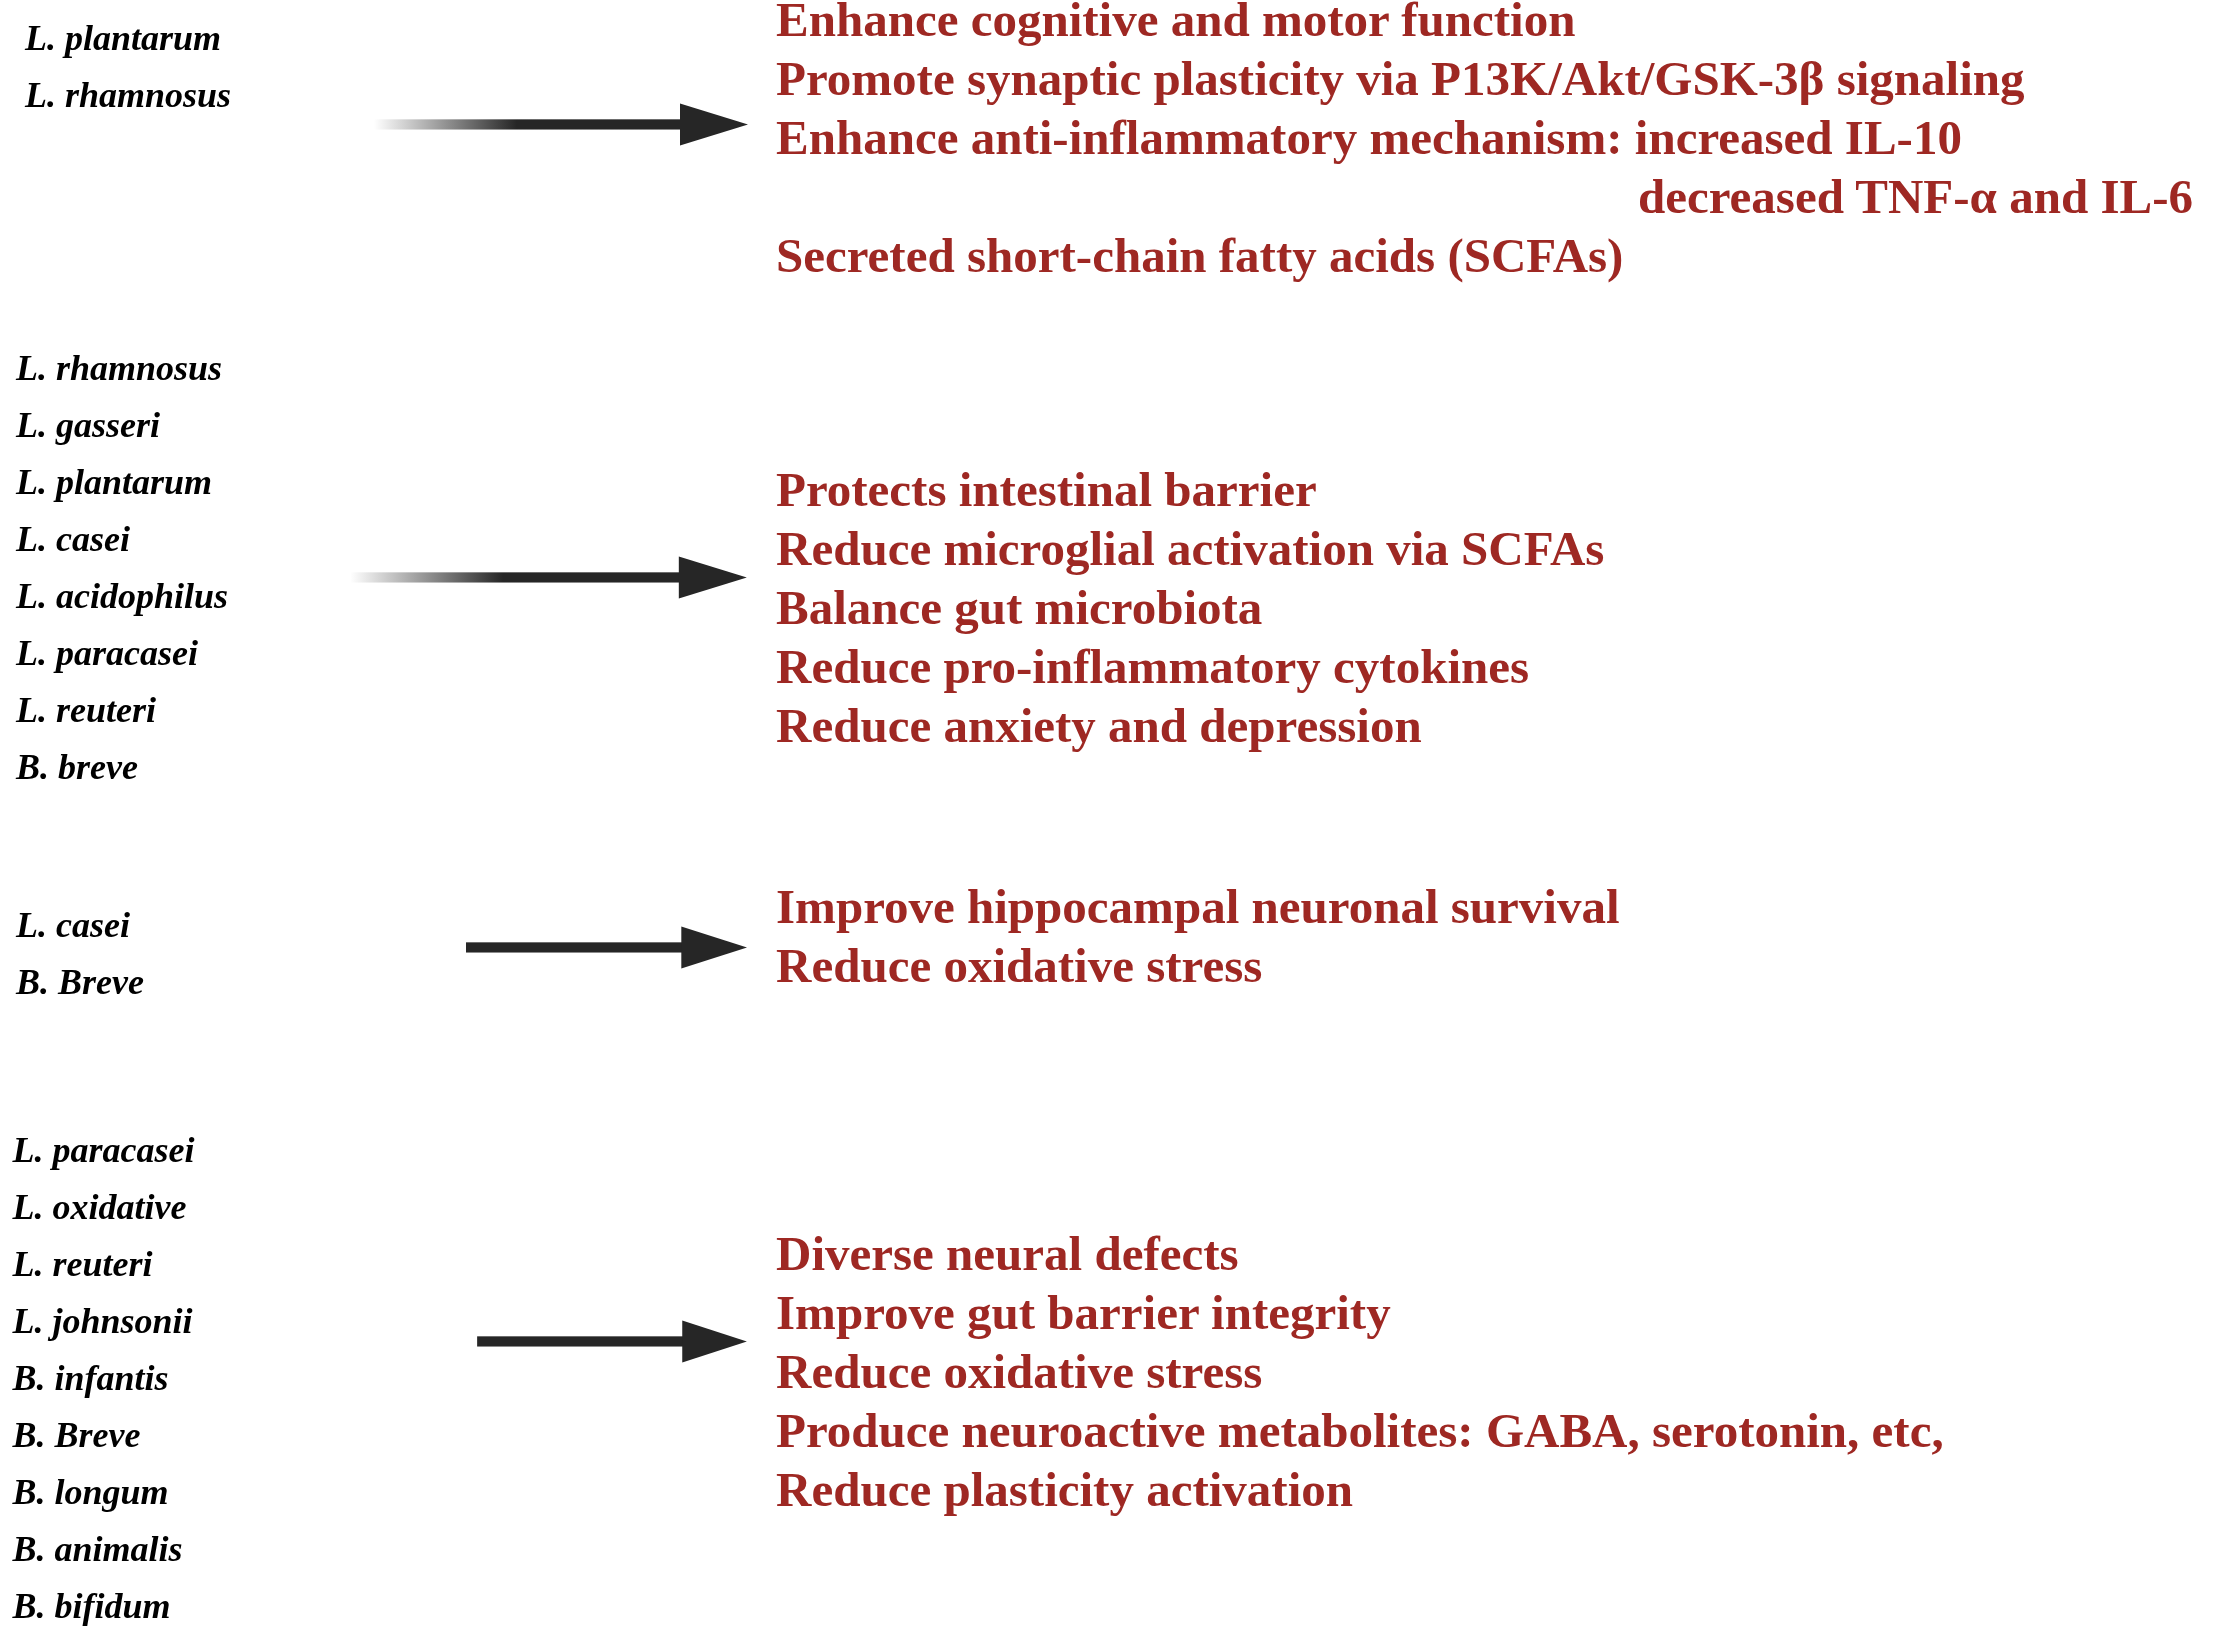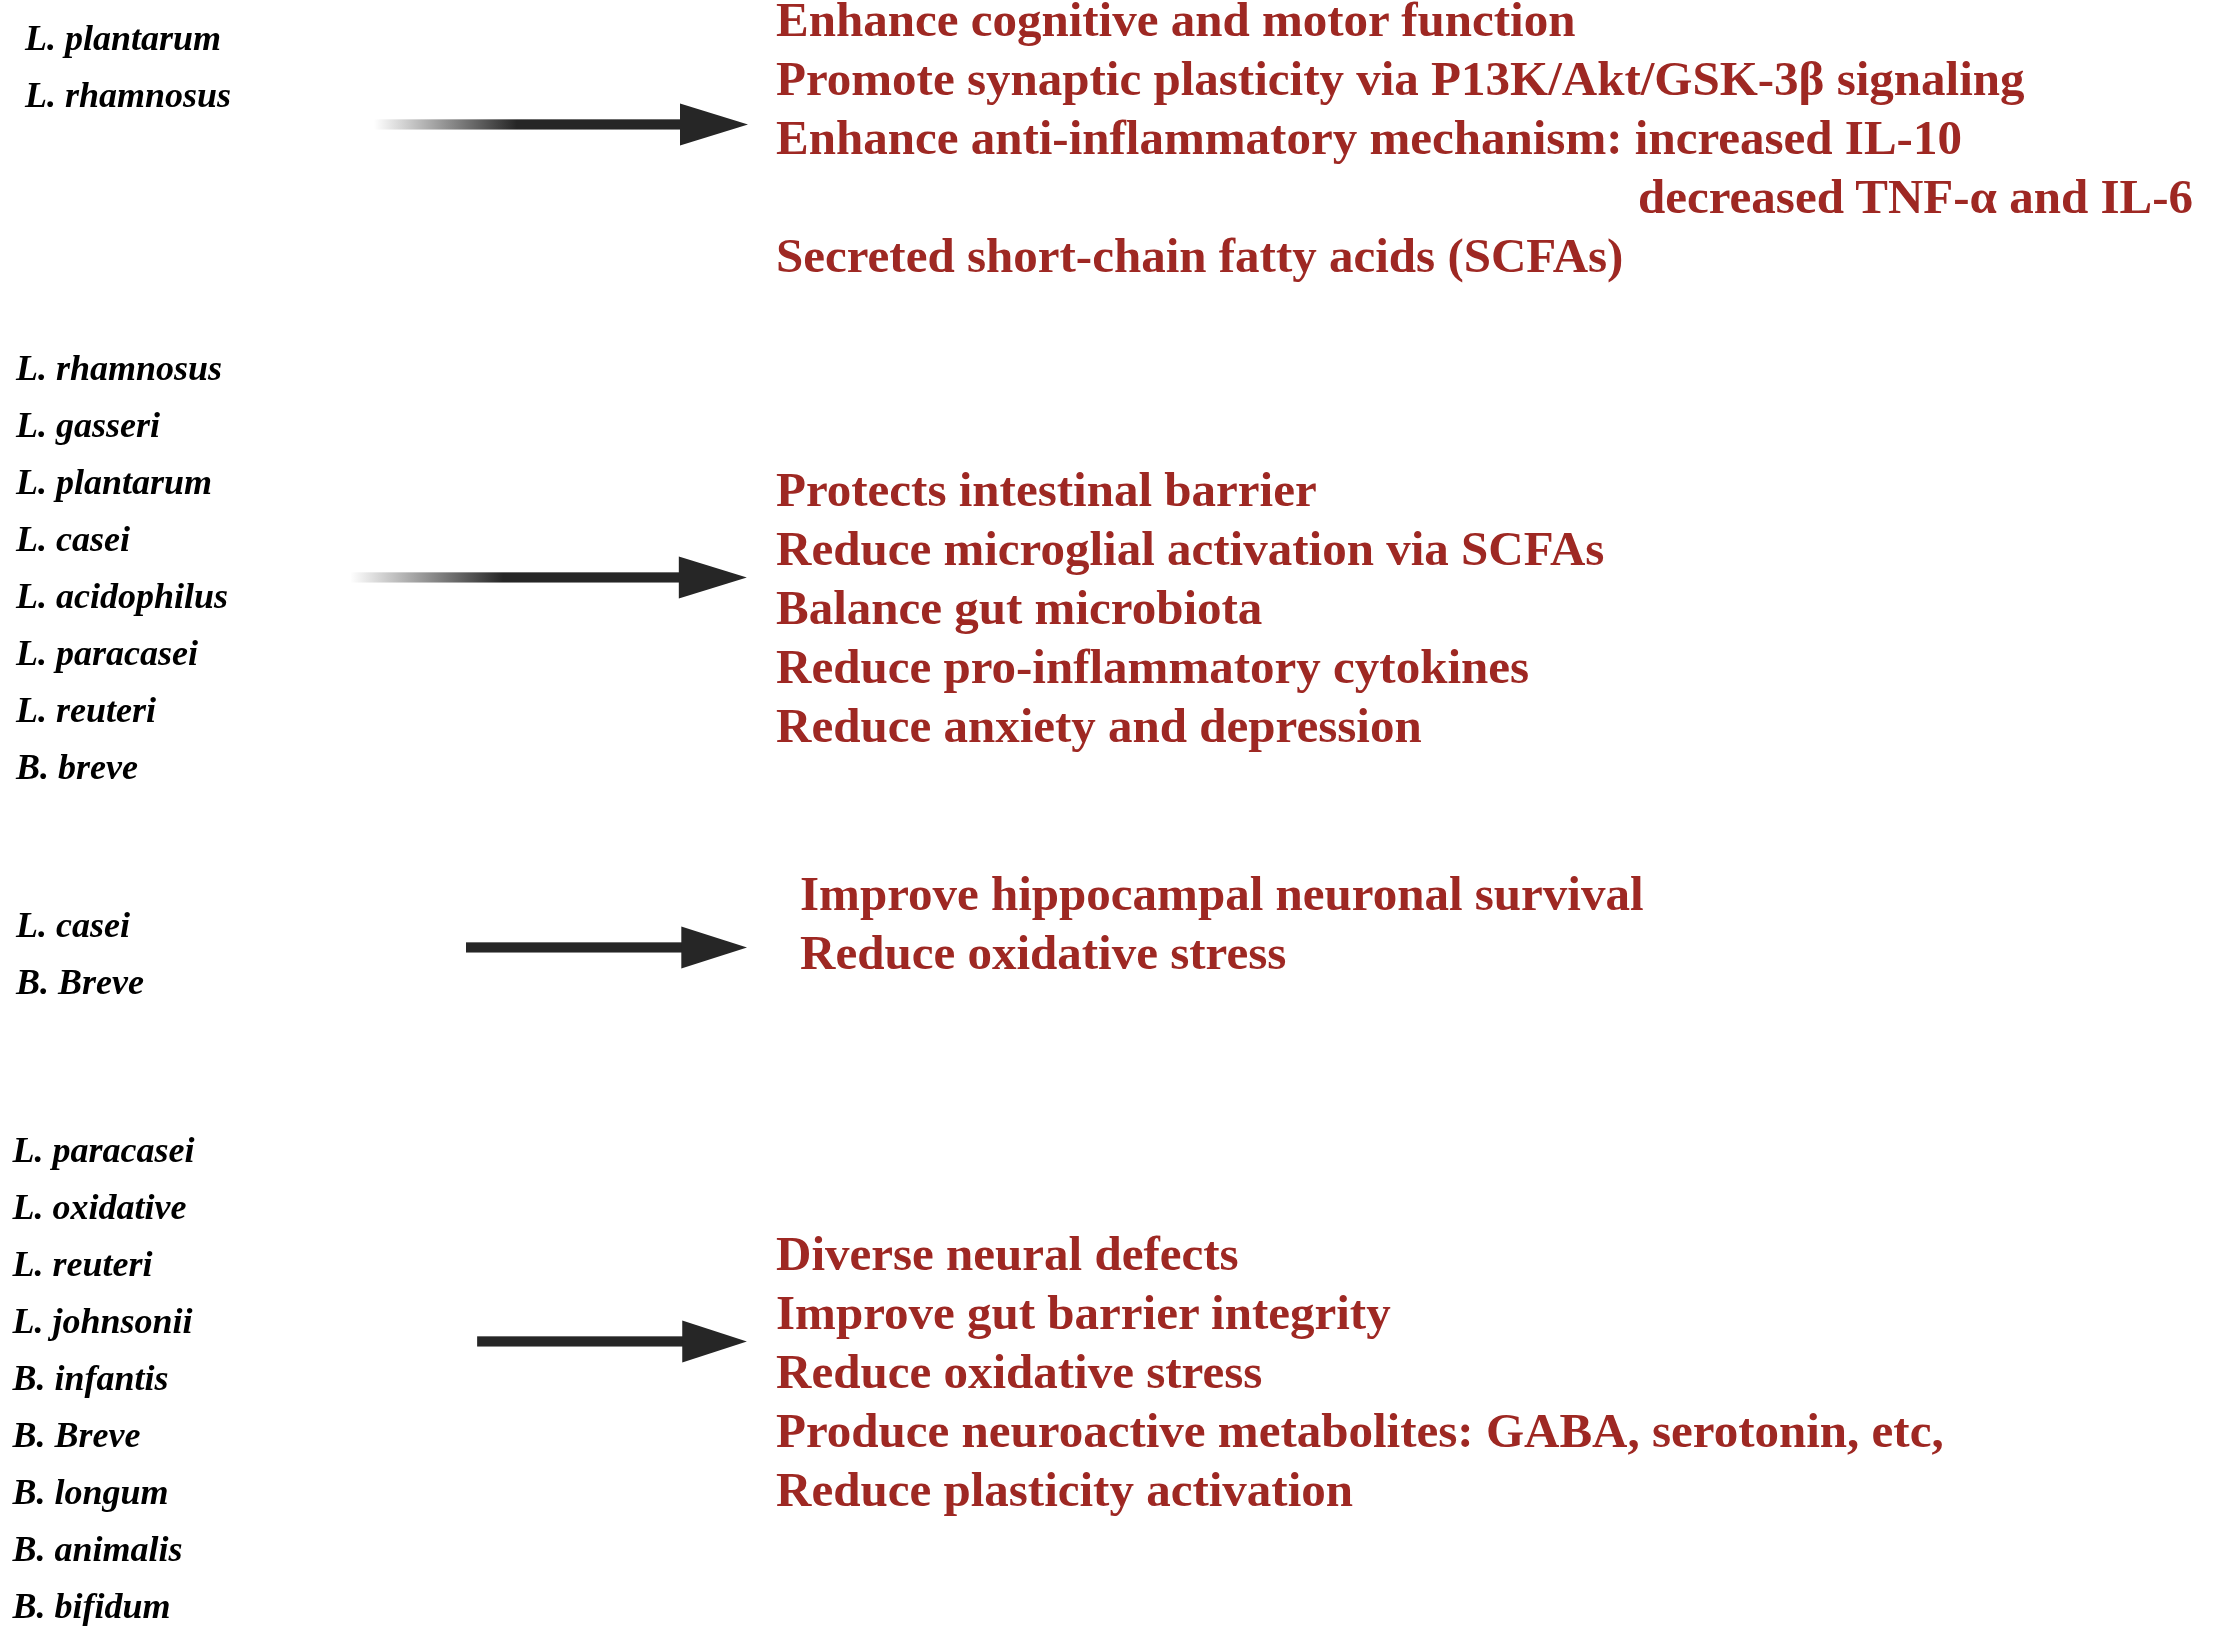--- a/index.html
+++ b/index.html
@@ -71,21 +71,21 @@
   #g1 .effects-list { left: 776px; top: -10.2px; }
 
   #g2 { top: 340px; }
   #g2 .species-list { left: 16px; top: 0px; }
   #g2 .arrow { left: 350px; top: 204px; width: 397px; }
   #g2 .effects-list { left: 776px; top: 101px; margin-top: 19px; }
 
   #g3 { top: 862px; }
   #g3 .species-list { left: 16px; top: 35px; }
   #g3 .arrow { left: 466px; top: 52px; width: 281px; }
-  #g3 .effects-list { left: 776px; top: 2px; margin-left: 24px; }
+  #g3 .effects-list { left: 776px; top: 15px; }
 
   #g4 { top: 1111px; }
   #g4 .species-list { left: 12.5px; top: 11.3px; }
   #g4 .arrow { left: 477px; top: 197px; width: 270px; }
   #g4 .effects-list { left: 776px; top: 113px; }
 
   
   .line-indent-1 { padding-left: 862px; }
 </style>
 </head>

